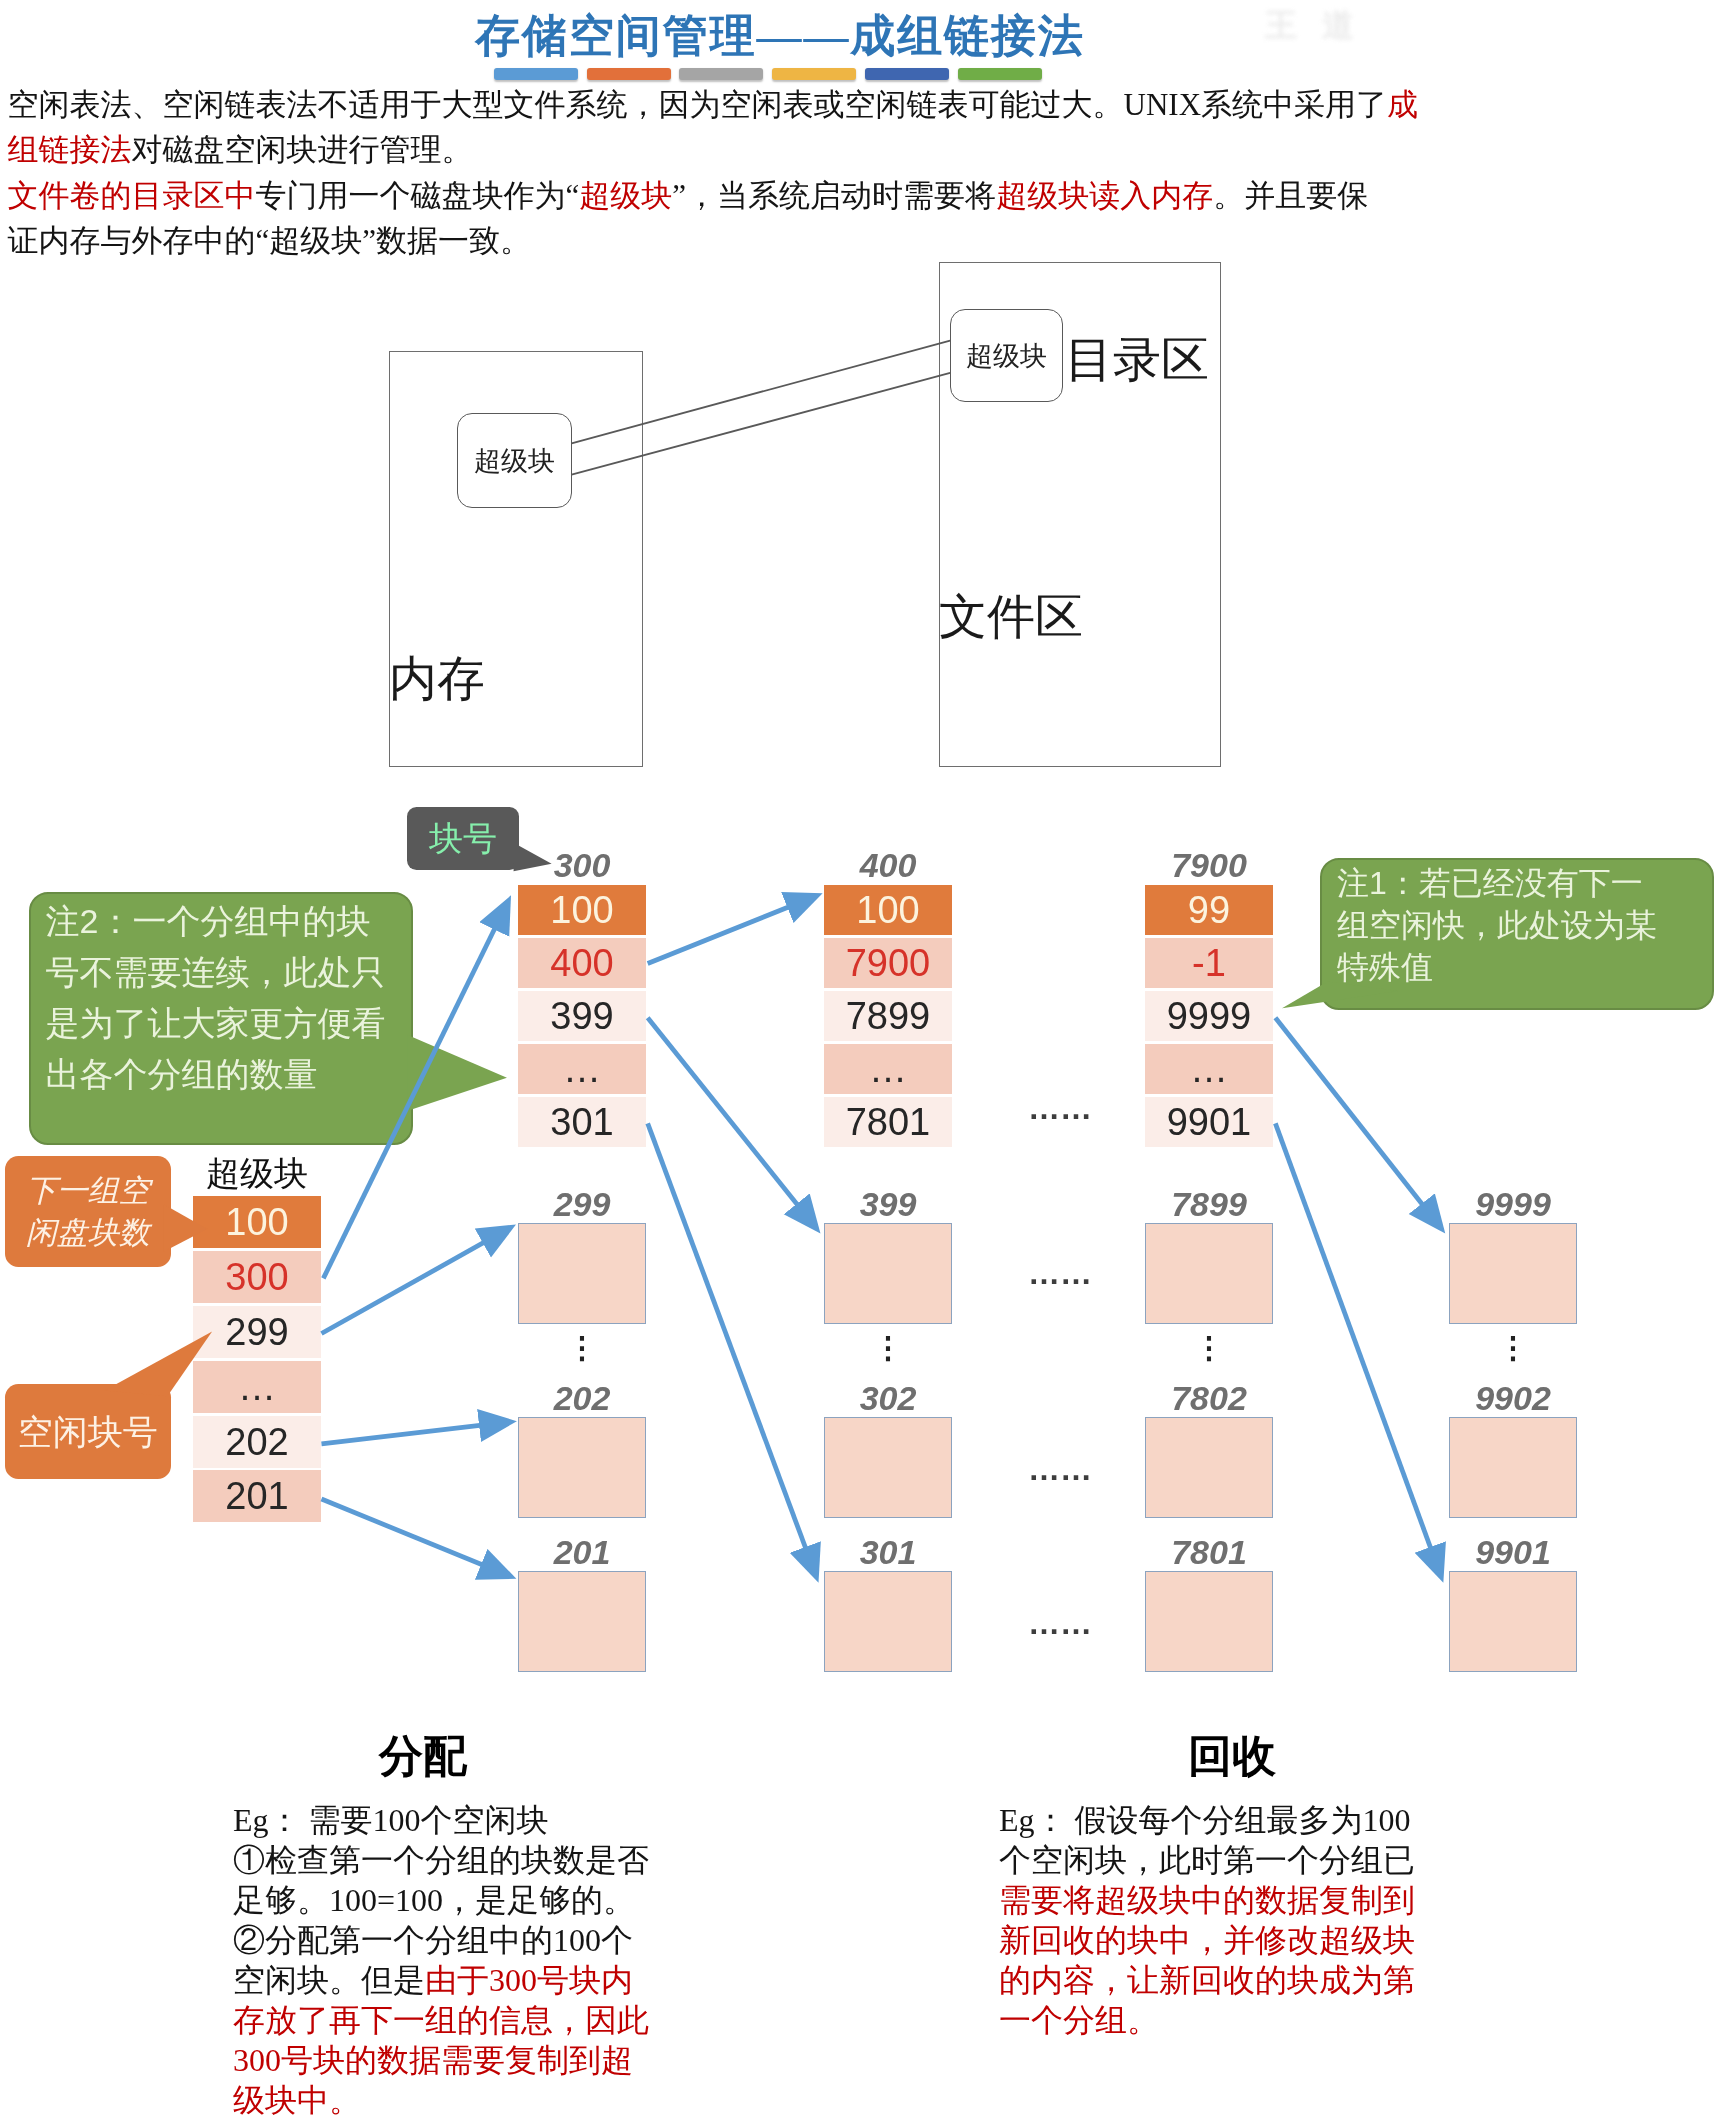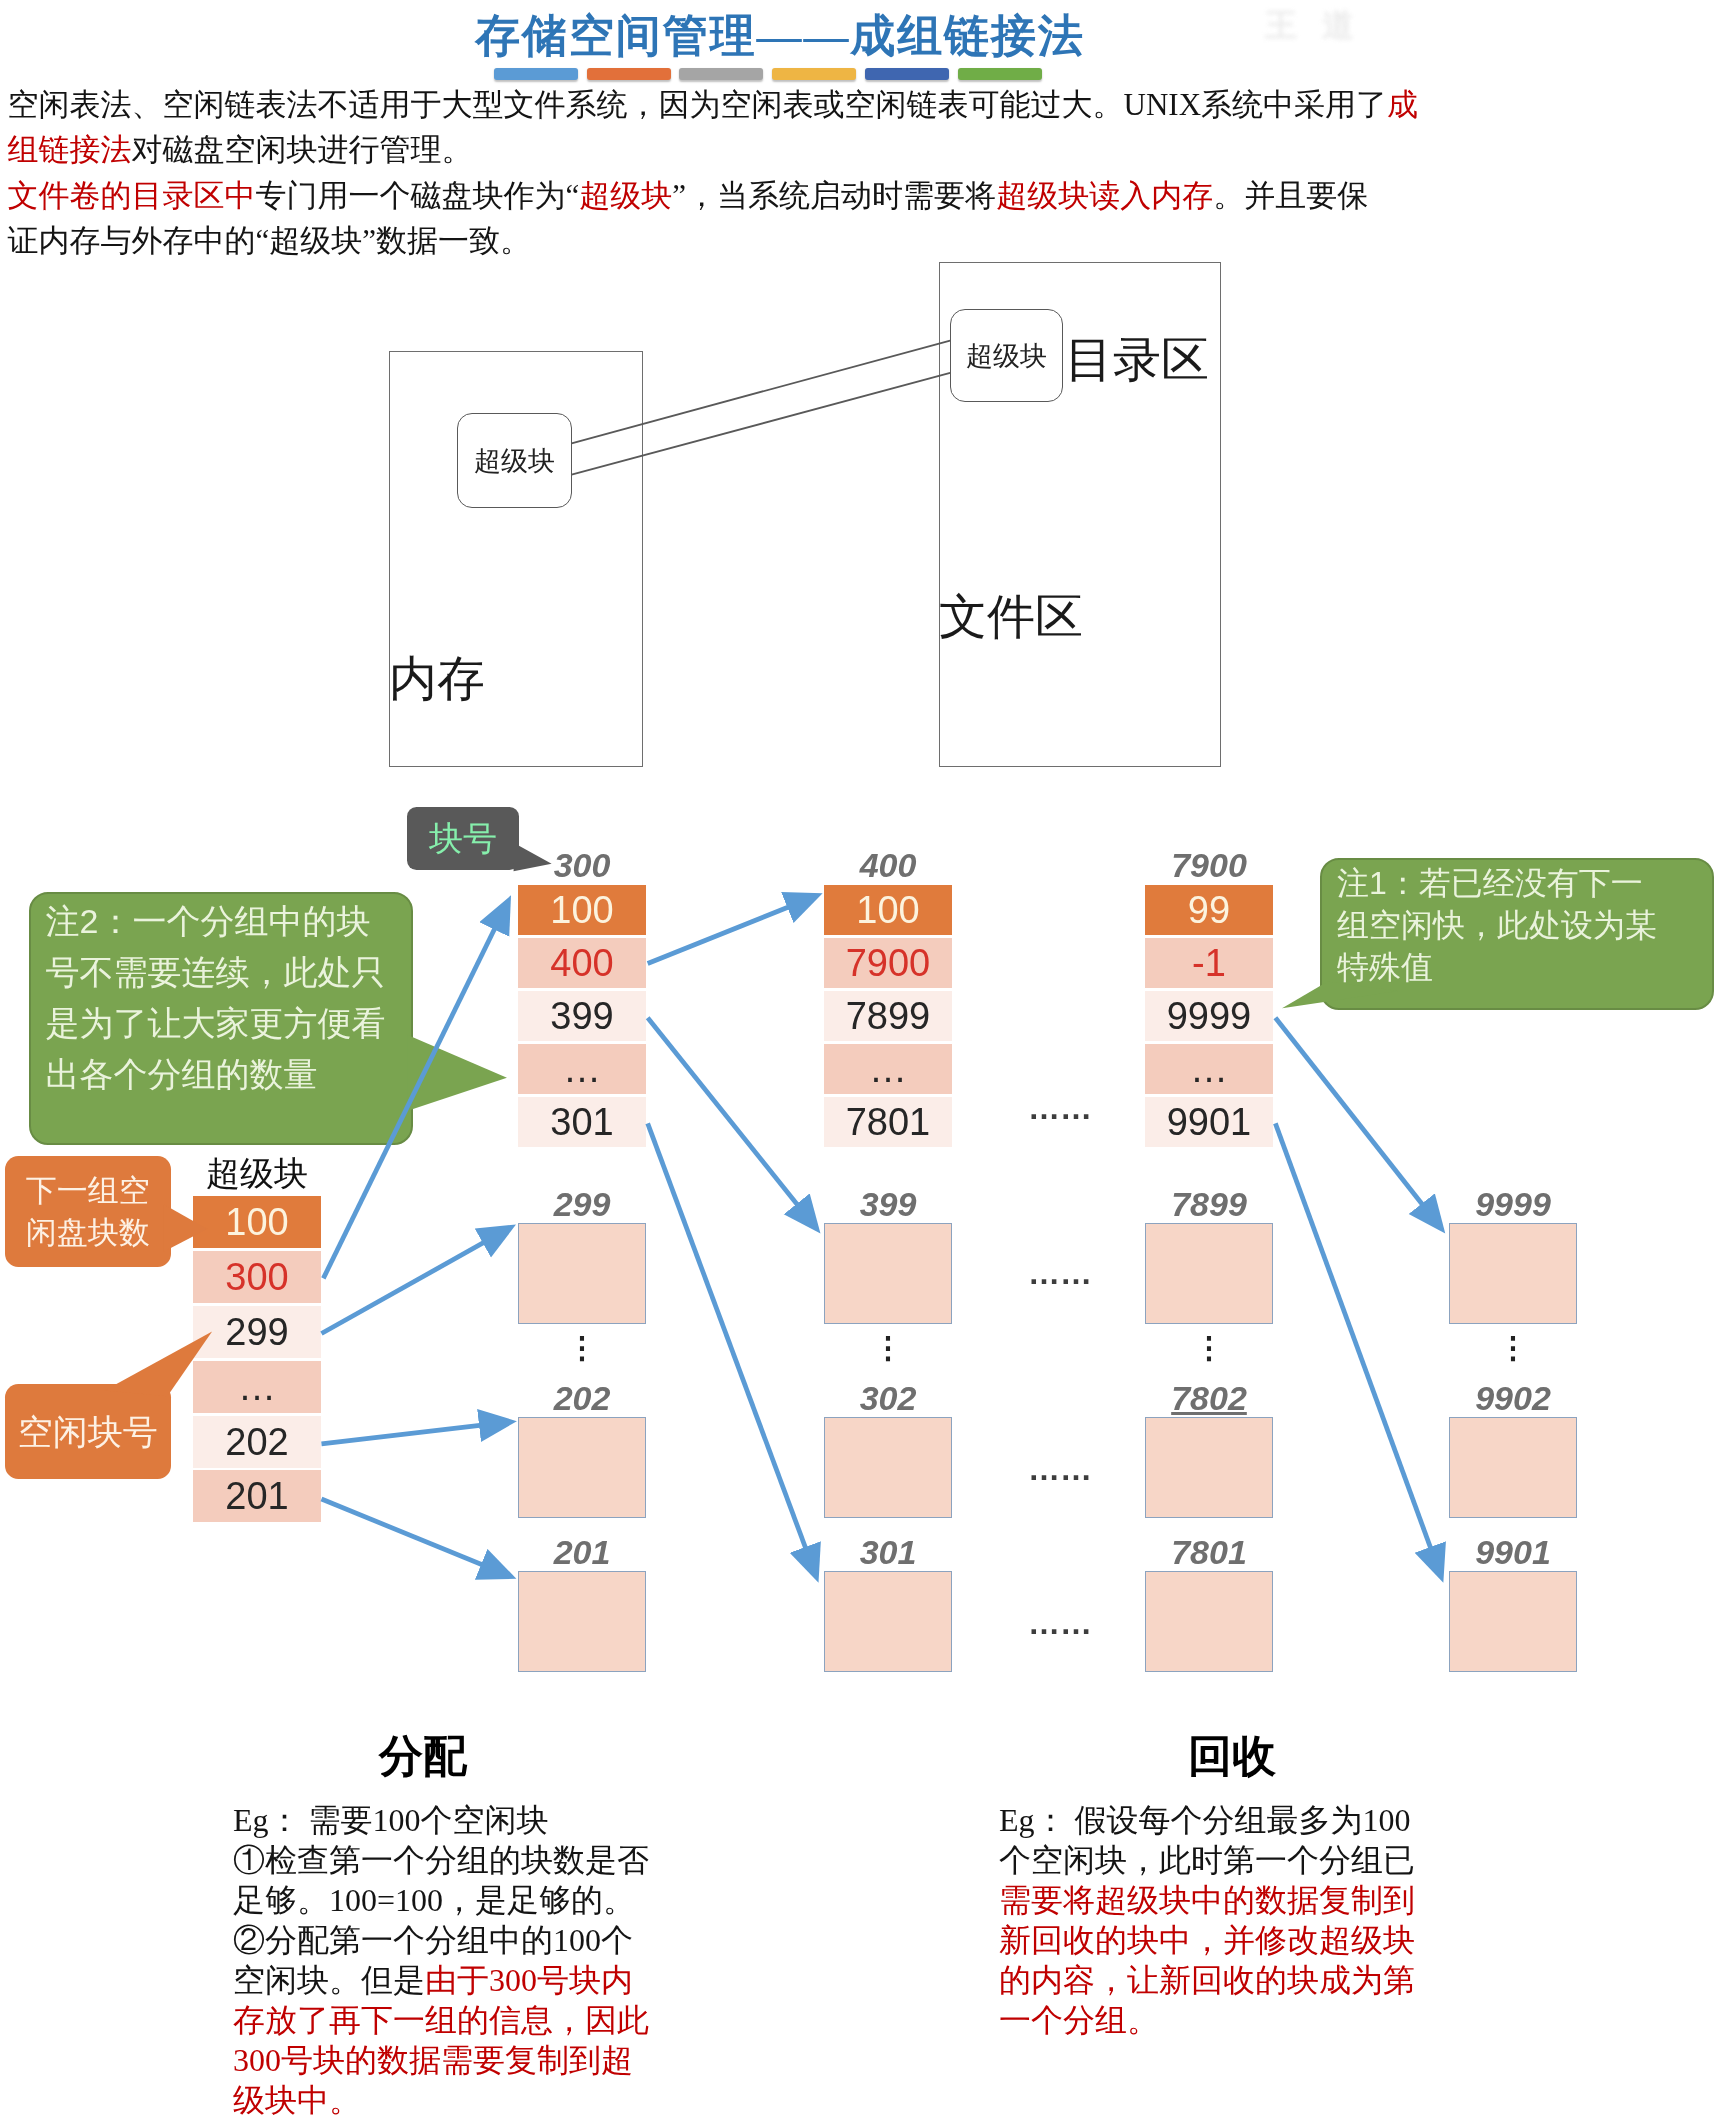--- a/index.html
+++ b/index.html
@@ -98,21 +98,21 @@
     <div>是为了让大家更方便看</div>
     <div>出各个分组的数量</div>
   </div>
 
   <div class="gbub small" style="left:1320px;top:858px;width:394px;height:152px;">
     <div>注1：若已经没有下一</div>
     <div>组空闲快，此处设为某</div>
     <div>特殊值</div>
   </div>
 
-  <div class="obub" style="left:4.8px;top:1156px;width:166px;height:111px;">
+  <div class="obub" style="left:4.8px;top:1156px;width:166px;height:111px;font-style:italic;">
     <span style="width:143px;">下一组空闲盘块数</span>
   </div>
   <div class="obub" style="left:4.8px;top:1384px;width:166px;height:95px;font-size:35px;">
     <span>空闲块号</span>
   </div>
 
   <div class="sbtitle">超级块</div>
   <div class="col sbcol" style="left:193px;top:1196px;">
     <div class="cell org">100</div>
     <div class="cell med redc">300</div>
@@ -161,21 +161,21 @@
   <div class="sq" style="left:824px;top:1223px;"></div>
   <div class="vdots" style="left:824px;top:1333px;">⋮</div>
   <div class="numlab" style="left:824px;top:1379px;">302</div>
   <div class="sq" style="left:824px;top:1417px;"></div>
   <div class="numlab" style="left:824px;top:1533px;">301</div>
   <div class="sq" style="left:824px;top:1571px;"></div>
 
   <div class="numlab" style="left:1145px;top:1185px;">7899</div>
   <div class="sq" style="left:1145px;top:1223px;"></div>
   <div class="vdots" style="left:1145px;top:1333px;">⋮</div>
-  <div class="numlab" style="left:1145px;top:1379px;text-decoration:underline;">7802</div>
+  <div class="numlab" style="left:1145px;top:1379px;">7802</div>
   <div class="sq" style="left:1145px;top:1417px;"></div>
   <div class="numlab" style="left:1145px;top:1533px;">7801</div>
   <div class="sq" style="left:1145px;top:1571px;"></div>
 
   <div class="numlab" style="left:1449px;top:1185px;">9999</div>
   <div class="sq" style="left:1449px;top:1223px;"></div>
   <div class="vdots" style="left:1449px;top:1333px;">⋮</div>
   <div class="numlab" style="left:1449px;top:1379px;">9902</div>
   <div class="sq" style="left:1449px;top:1417px;"></div>
   <div class="numlab" style="left:1449px;top:1533px;">9901</div>

